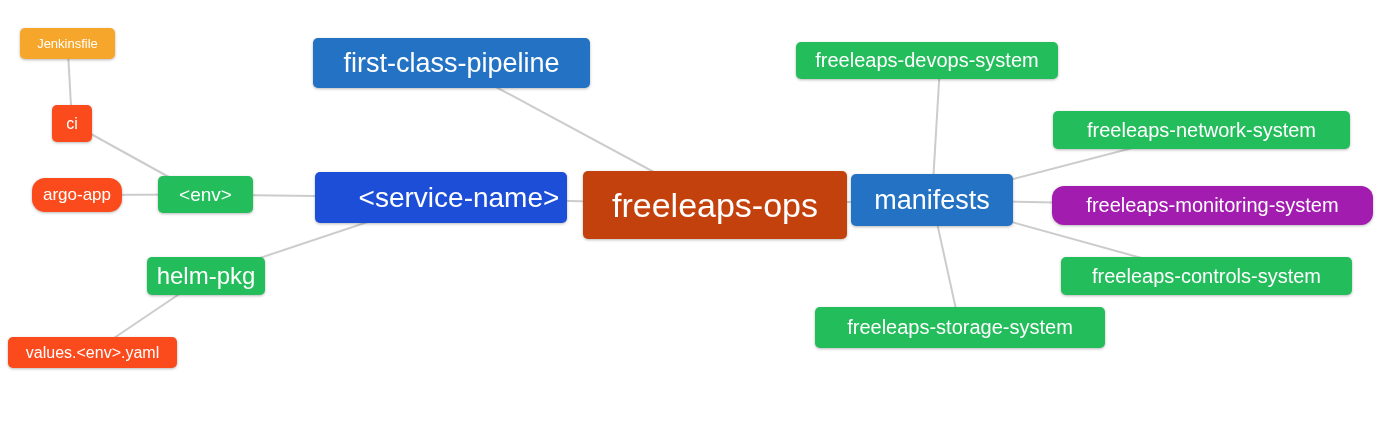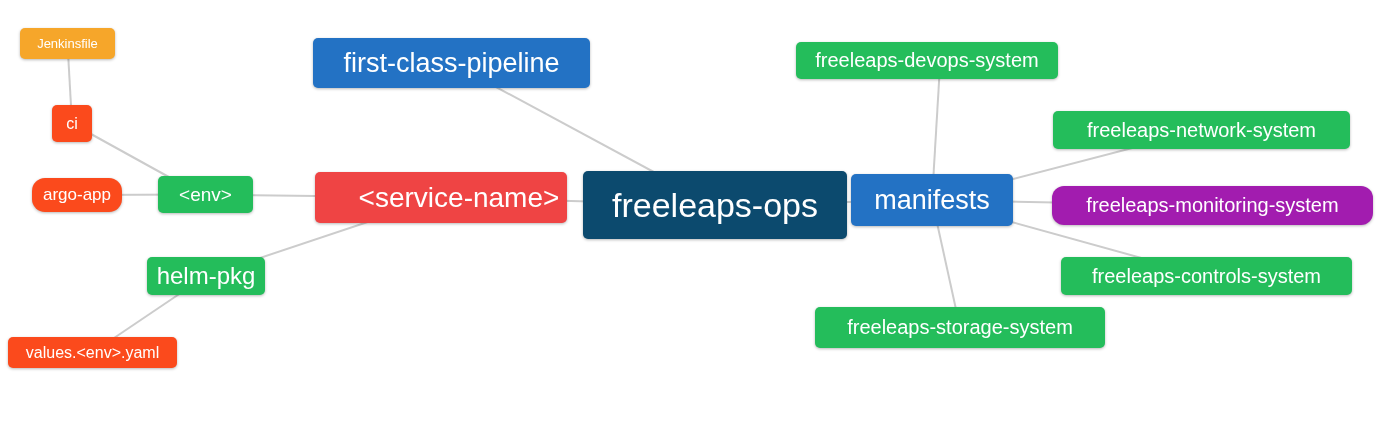--- a/index.html
+++ b/index.html
@@ -80,25 +80,25 @@
   <div class="node n-ci" style="background: rgb(251, 74, 28);">ci</div>
 
   <div class="node n-argo-app" style="background: rgb(251, 74, 28); border-radius: 13px;">argo-app</div>
 
   <div class="node n-env" style="background: rgb(36, 189, 91);">&lt;env&gt;</div>
 
   <div class="node n-helm-pkg" style="background: rgb(36, 189, 91);">helm-pkg</div>
 
   <div class="node n-values-env-yaml" style="background: rgb(251, 74, 28);">values.&lt;env&gt;.yaml</div>
 
-  <div class="node n-service-name" style="background: #ef4444; padding-left: 36px;">&lt;service-name&gt;</div>
+  <div class="node n-service-name" style="background: #1d4ed8; padding-left: 36px;">&lt;service-name&gt;</div>
 
   <div class="node n-first-class-pipeline" style="background: rgb(35, 114, 196);">first-class-pipeline</div>
 
-  <div class="node n-freeleaps-ops" style="background: #0c4a6e;">freeleaps-ops</div>
+  <div class="node n-freeleaps-ops" style="background: #c2410c;">freeleaps-ops</div>
 
   <div class="node n-manifests" style="background: rgb(35, 114, 196);">manifests</div>
 
   <div class="node n-devops-system" style="background: rgb(36, 189, 91);">freeleaps-devops-system</div>
 
   <div class="node n-network-system" style="background: rgb(36, 189, 91);">freeleaps-network-system</div>
 
   <div class="node n-monitoring-system" style="background: #a21caf; border-radius: 12px;">freeleaps-monitoring-system</div>
 
   <div class="node n-controls-system" style="background: rgb(36, 189, 91);">freeleaps-controls-system</div>

